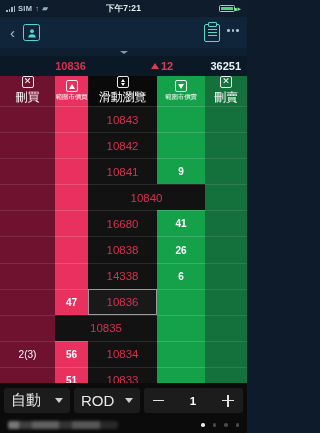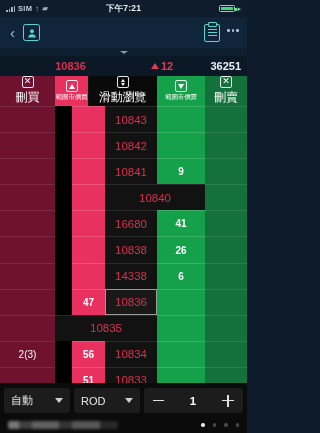--- a/index.html
+++ b/index.html
@@ -117,39 +117,39 @@
   .act-lbl { font-size:12px; color:#fff; letter-spacing:-.2px; white-space:nowrap; }
   .act-c2 .act-lbl, .act-c4 .act-lbl { font-size:6.5px; }
   .act-c3 .act-lbl { font-size:12px; }
 
   
   .ladder { background:#000; }
   .lrow { height:26.1px; display:flex; align-items:stretch;justify-content:flex-end; }
   .c-pos { width:55px; background:#6e1230; display:flex; align-items:center; justify-content:center;
            color:#fff; font-size:10px; border-top:1px solid rgba(255,255,255,.10); }
   .c-bidq { width:33px; background:#e8315f; display:flex; align-items:center; justify-content:center;
-            color:#fff; font-size:10px; font-weight:bold; border-top:1px solid rgba(255,255,255,.16);margin-left:17px; }
+            color:#fff; font-size:10px; font-weight:bold; border-top:1px solid rgba(255,255,255,.16); }
   .c-price { flex:1; background:#121212; display:flex; align-items:center; justify-content:center;
              color:#d9304f; font-size:11.5px; border-top:1px solid rgba(255,255,255,.10); }
   .c-askq { width:48px; background:#15a04a; display:flex; align-items:center; justify-content:center;
             color:#fff; font-size:10px; font-weight:bold; border-top:1px solid rgba(255,255,255,.16); }
   .c-ask2 { width:42px; background:#14713b; border-top:1px solid rgba(255,255,255,.10); }
   .lrow.sel .c-price {
     border:1px solid #9a9a9a; background:#191919;
   }
 
   
   .bottom {
     position:absolute; left:0; right:0; bottom:0; height:50px; background:#0b0b0b;
     padding:5px 4px 0 4px;
   }
   .bbar { display:flex; align-items:center; gap:4px; height:25px; }
   .sel-box {
     height:25px; background:#1c1c1c; border-radius:3px; display:flex; align-items:center;
-    justify-content:space-between; padding:0 7px; color:#e8e8e8; font-size:11px; gap:6px;
+    justify-content:space-between; padding:0 7px; color:#e8e8e8; font-size:15px; gap:6px;
   }
   .sel-auto { width:66px; }
   .sel-rod  { width:66px; }
   .sel-box .cv {
     width:0;height:0;border-left:4px solid transparent;border-right:4px solid transparent;
     border-top:5px solid #cfcfcf;
   }
   .stepper {
     flex:1; height:25px; background:#1c1c1c; border-radius:3px; display:flex;
     align-items:center; justify-content:space-between; padding:0 9px; color:#fff;

